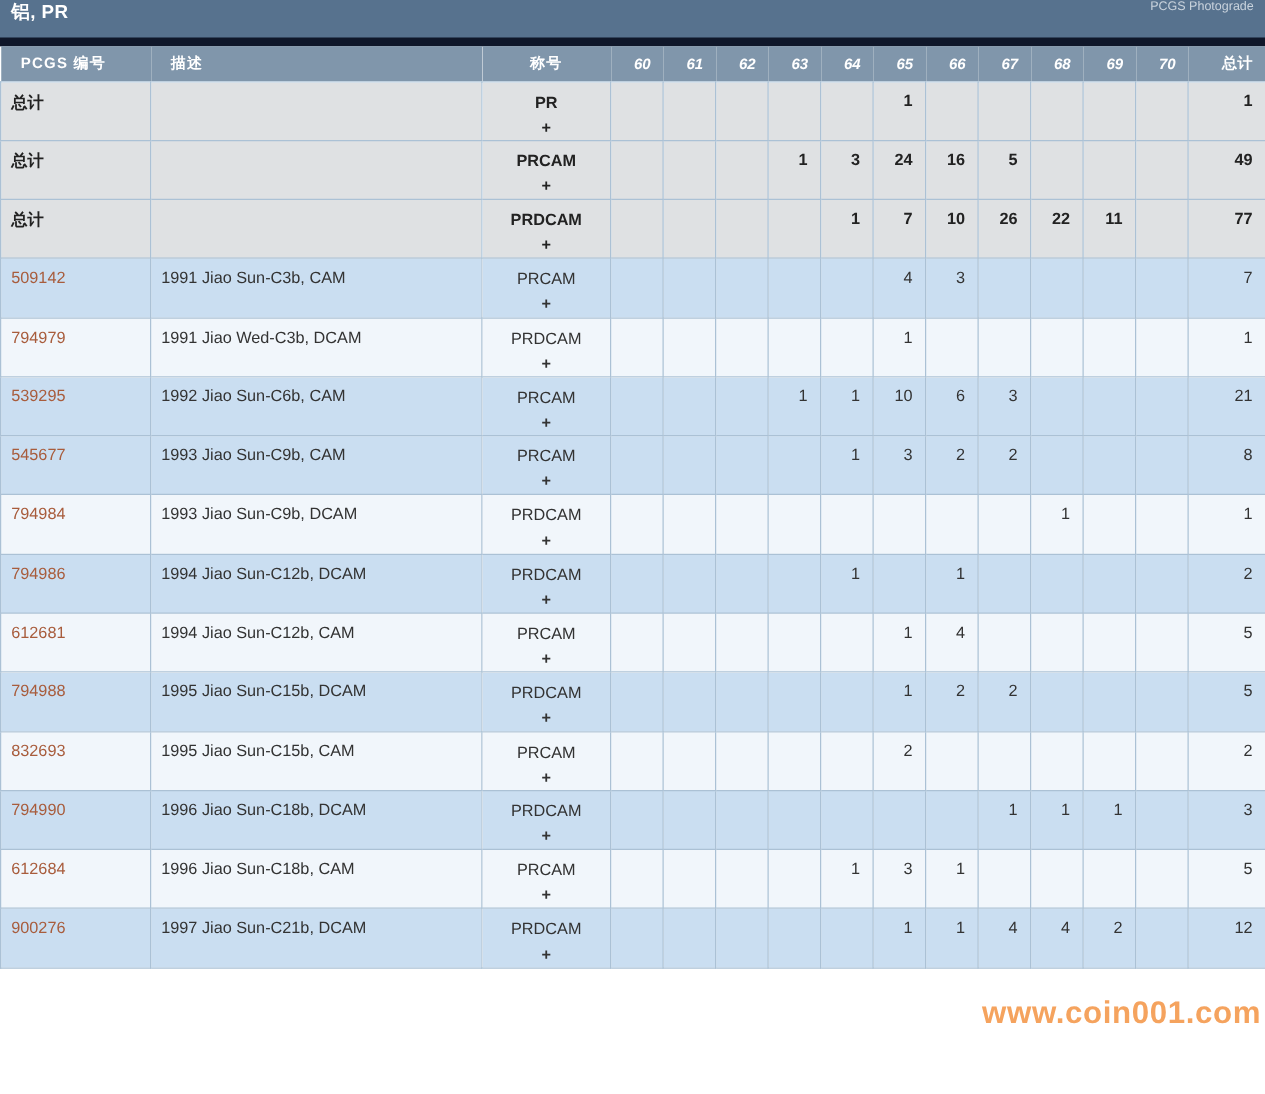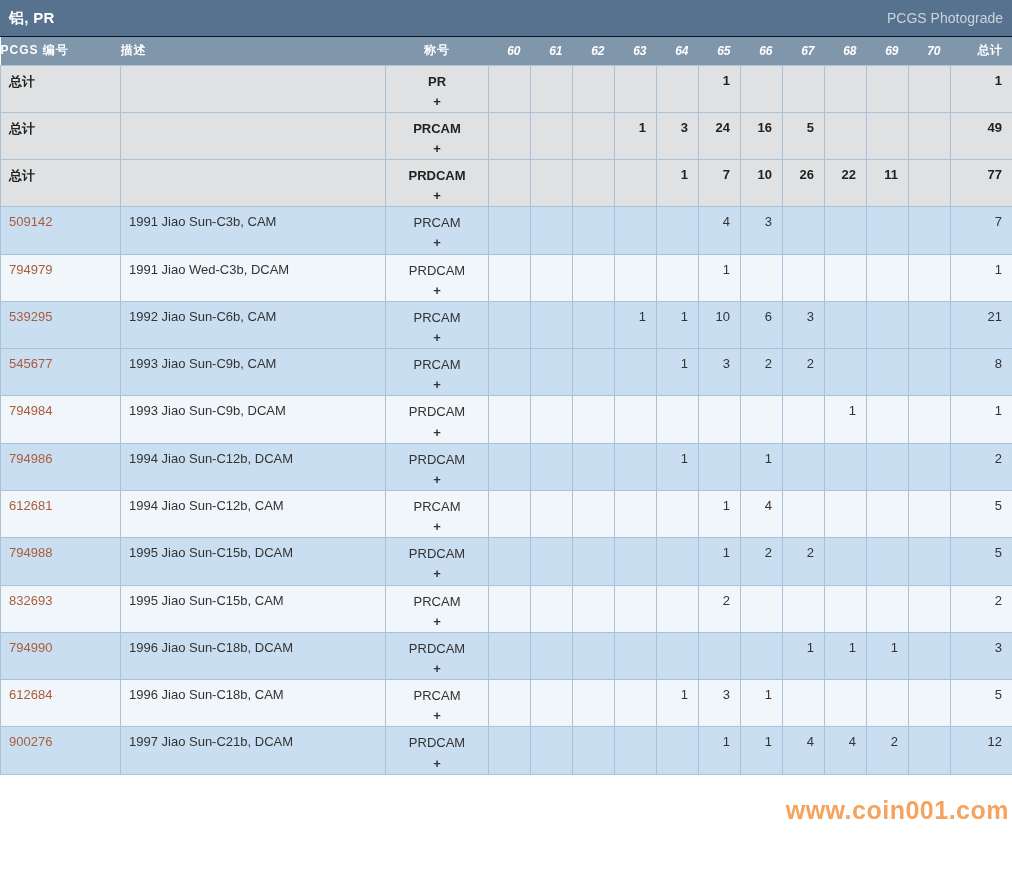--- a/index.html
+++ b/index.html
@@ -13,32 +13,32 @@
     --c-text:#333333;
     --c-subtitle:#C9D3DD;
     --c-watermark:rgba(245,163,94,0.62);
   }
   html,body{margin:0;padding:0;background:#ffffff;}
   body{font-family:"Liberation Sans","DejaVu Sans",sans-serif;}
   .page{position:relative;width:1012px;height:875px;overflow:hidden;background:#ffffff;}
 
   .title-bar{
     height:37px;background:var(--c-titlebar);
-    display:flex;align-items:center;justify-content:space-between;
+    display:flex;align-items:flex-start;justify-content:space-between;
     padding:0 9px;box-sizing:border-box;
-    border-bottom:1px solid #0f172a;
+    border-bottom:7px solid #0f172a;
   }
   .title-bar .title{color:#ffffff;font-size:15px;font-weight:700;letter-spacing:0.3px;}
-  .title-bar .subtitle{color:var(--c-subtitle);font-size:14px;font-weight:400;}
+  .title-bar .subtitle{color:var(--c-subtitle);font-size:10px;font-weight:400;}
 
   table.pop{border-collapse:collapse;table-layout:fixed;width:1012px;}
   thead th{
     background:var(--c-header);color:#ffffff;
     font-size:12px;font-weight:700;
-    height:28px;padding:2px 0;box-sizing:border-box;
+    height:28px;padding:2px 16px;box-sizing:border-box;
     border:none;white-space:nowrap;overflow:hidden;
   }
   thead th.h-no,thead th.h-desc{text-align:left;letter-spacing:1px;}
   thead th.h-desig{text-align:center;letter-spacing:1px;}
   thead th.h-grade{text-align:right;padding-right:10px;font-style:italic;}
   thead th.h-total{text-align:right;padding-right:10px;letter-spacing:0.5px;}
 
   tbody td{
     border:1px solid var(--c-border);
     vertical-align:top;

